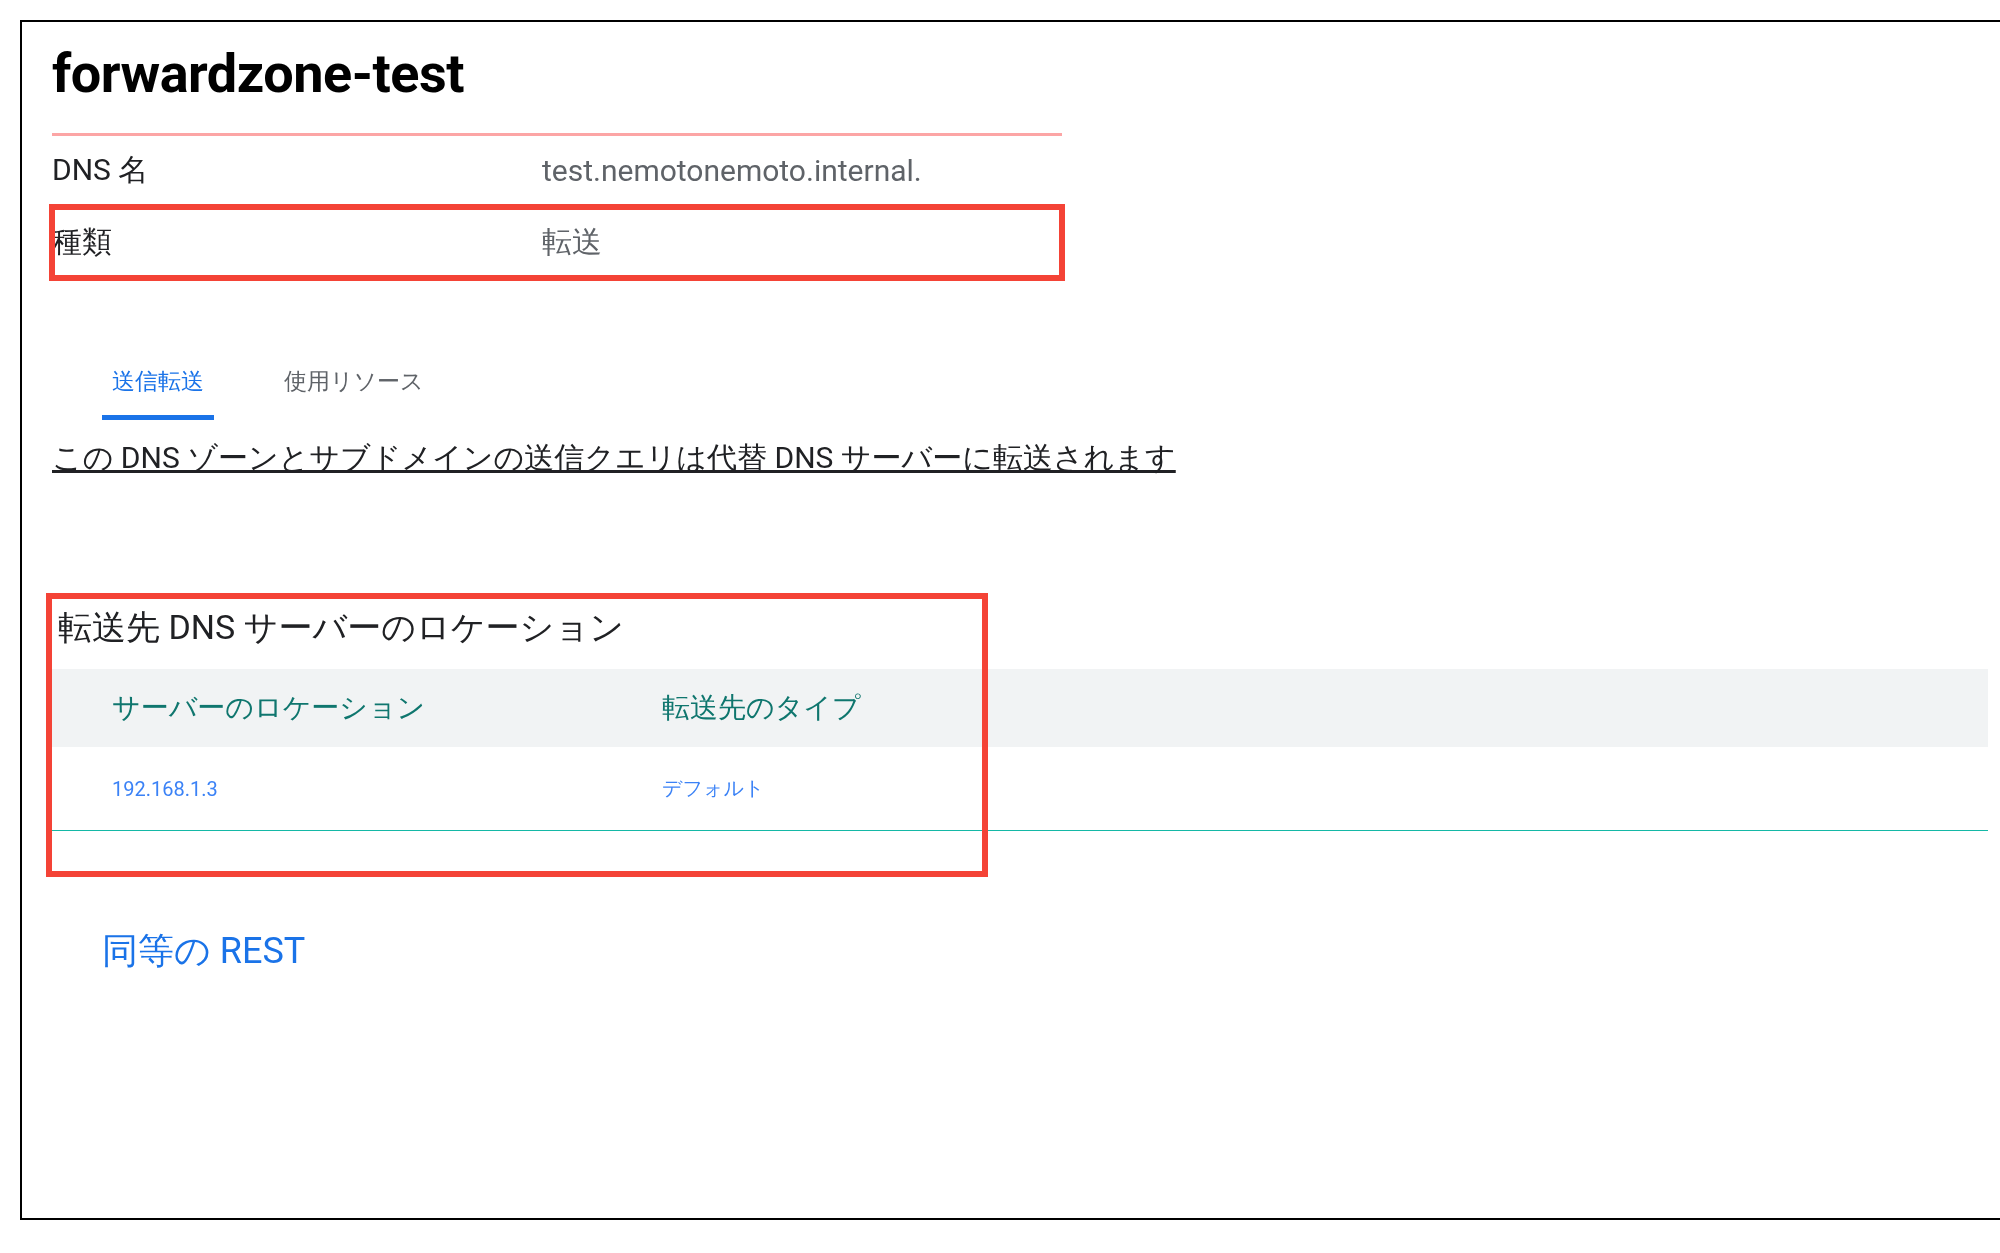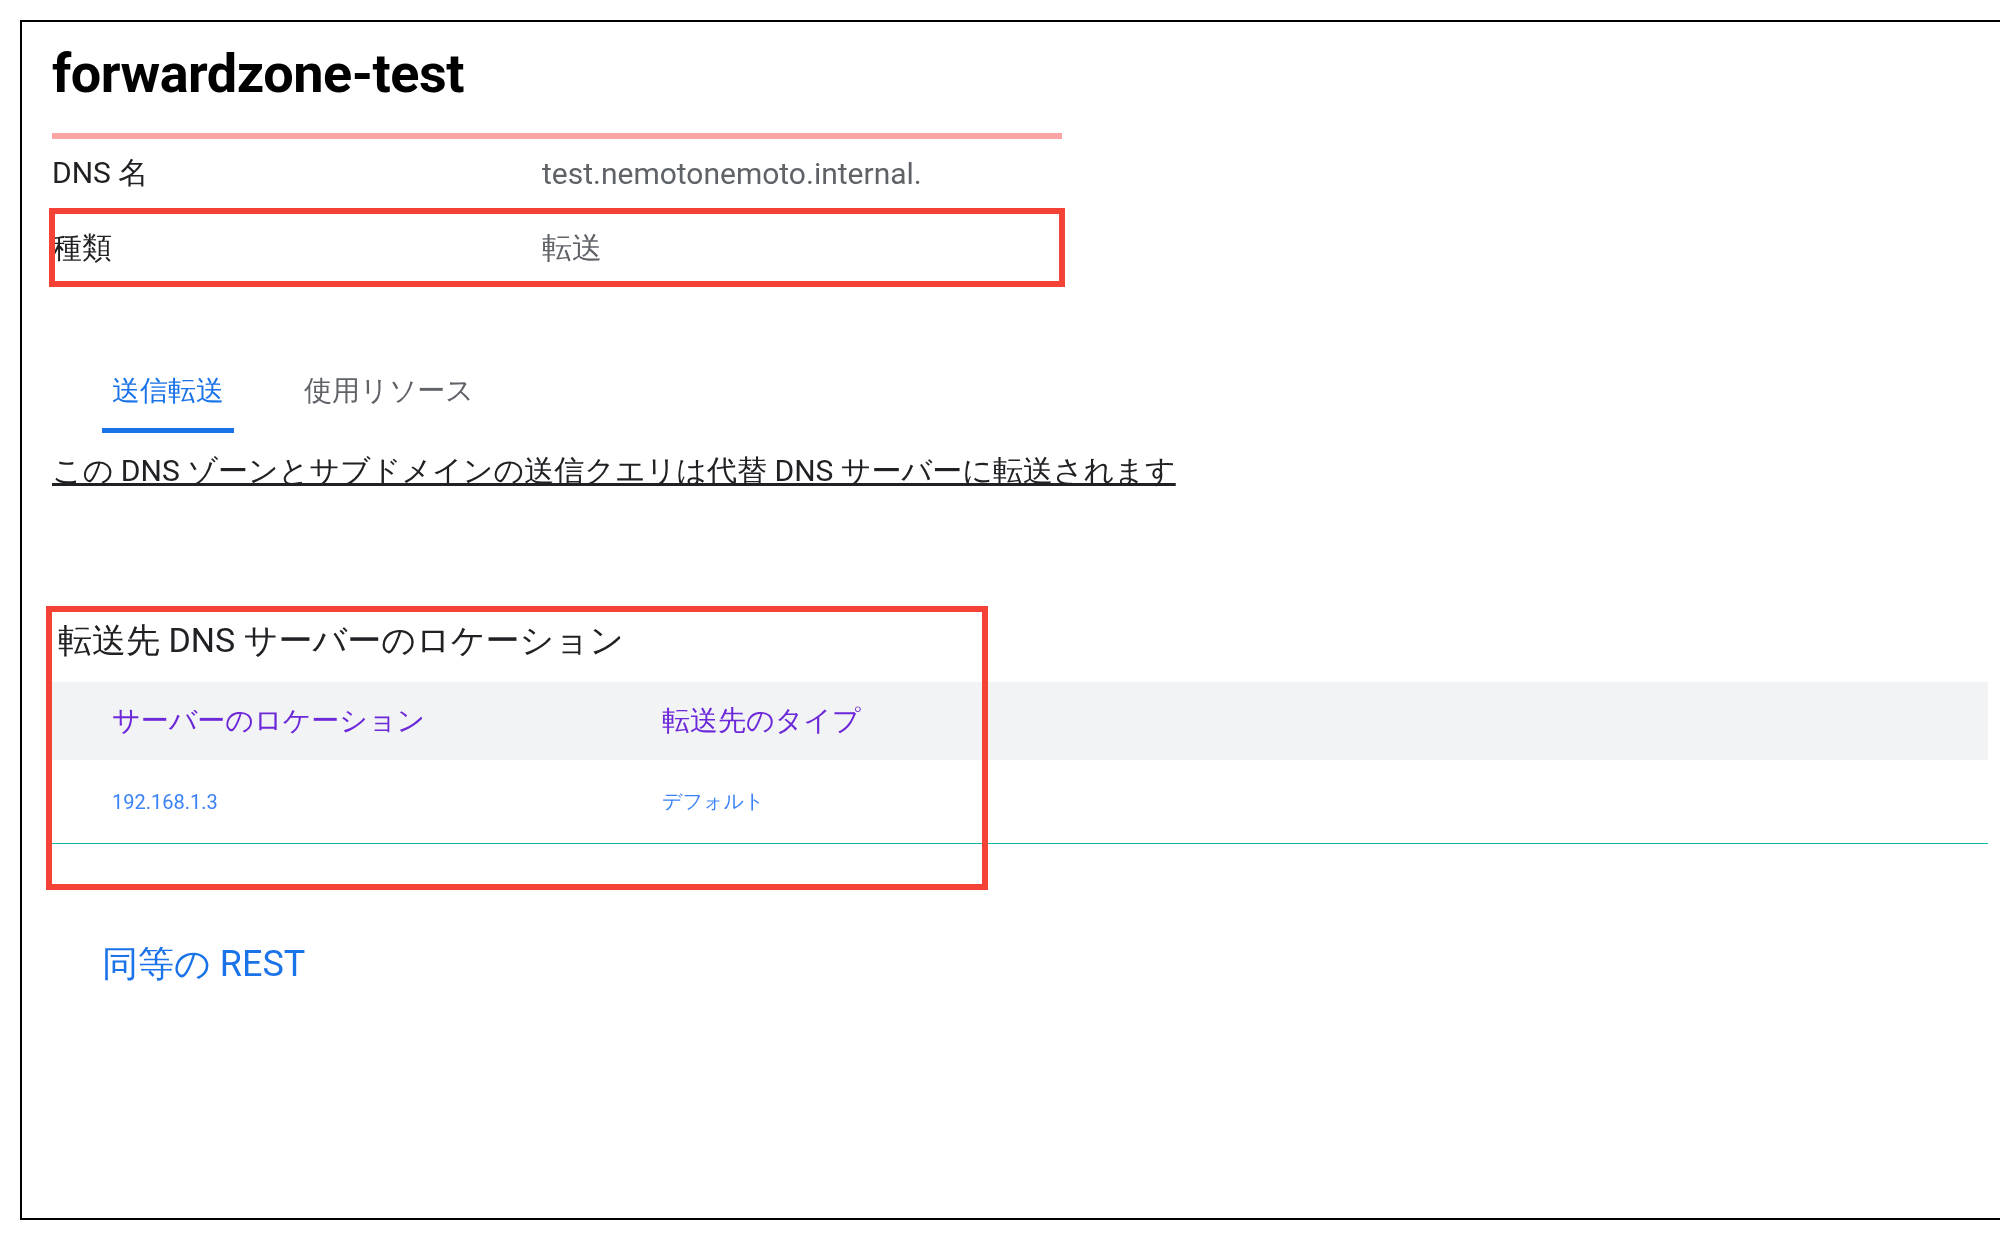--- a/index.html
+++ b/index.html
@@ -26,21 +26,21 @@
       letter-spacing: -0.5px;
       margin-bottom: 28px;
       color: #000;
     }
     .props-table {
       border-collapse: collapse;
       width: 1010px;
       margin-bottom: 70px;
     }
     .props-table tr {
-      border-top: 6px solid #fca5a5;
+      border-top: 3px solid #fca5a5;
       border-bottom: 1px solid #e0e0e0;
     }
     .props-table td {
       padding: 14px 8px 14px 0;
       font-size: 30px;
       vertical-align: middle;
     }
     .props-table .label-cell {
       color: #202124;
       font-weight: 400;
@@ -55,21 +55,21 @@
       outline-offset: -3px;
     }
     .tabs {
       display: flex;
       gap: 60px;
       padding-left: 50px;
       border-bottom: 0;
       margin-bottom: 0;
     }
     .tab {
-      font-size: 28px;
+      font-size: 23px;
       padding: 18px 10px 18px 10px;
       color: #5f6368;
       cursor: pointer;
       border-bottom: 5px solid transparent;
     }
     .tab.active {
       color: #1a73e8;
       border-bottom-color: #1a73e8;
     }
     .description {
@@ -104,21 +104,21 @@
     .data-table {
       width: 100%;
       border-collapse: collapse;
     }
     .data-table thead tr {
       background: #f1f3f4;
     }
     .data-table th {
       text-align: left;
       font-weight: 400;
-      color: #6d28d9;
+      color: #0f766e;
       font-size: 28px;
       padding: 20px 14px 20px 60px;
     }
     .data-table td {
       font-size: 20px;
       color: #3b82f6;
       padding: 28px 14px 28px 60px;
       border-bottom: 1px solid #14b8a6;
     }
     .data-table th:first-child,

